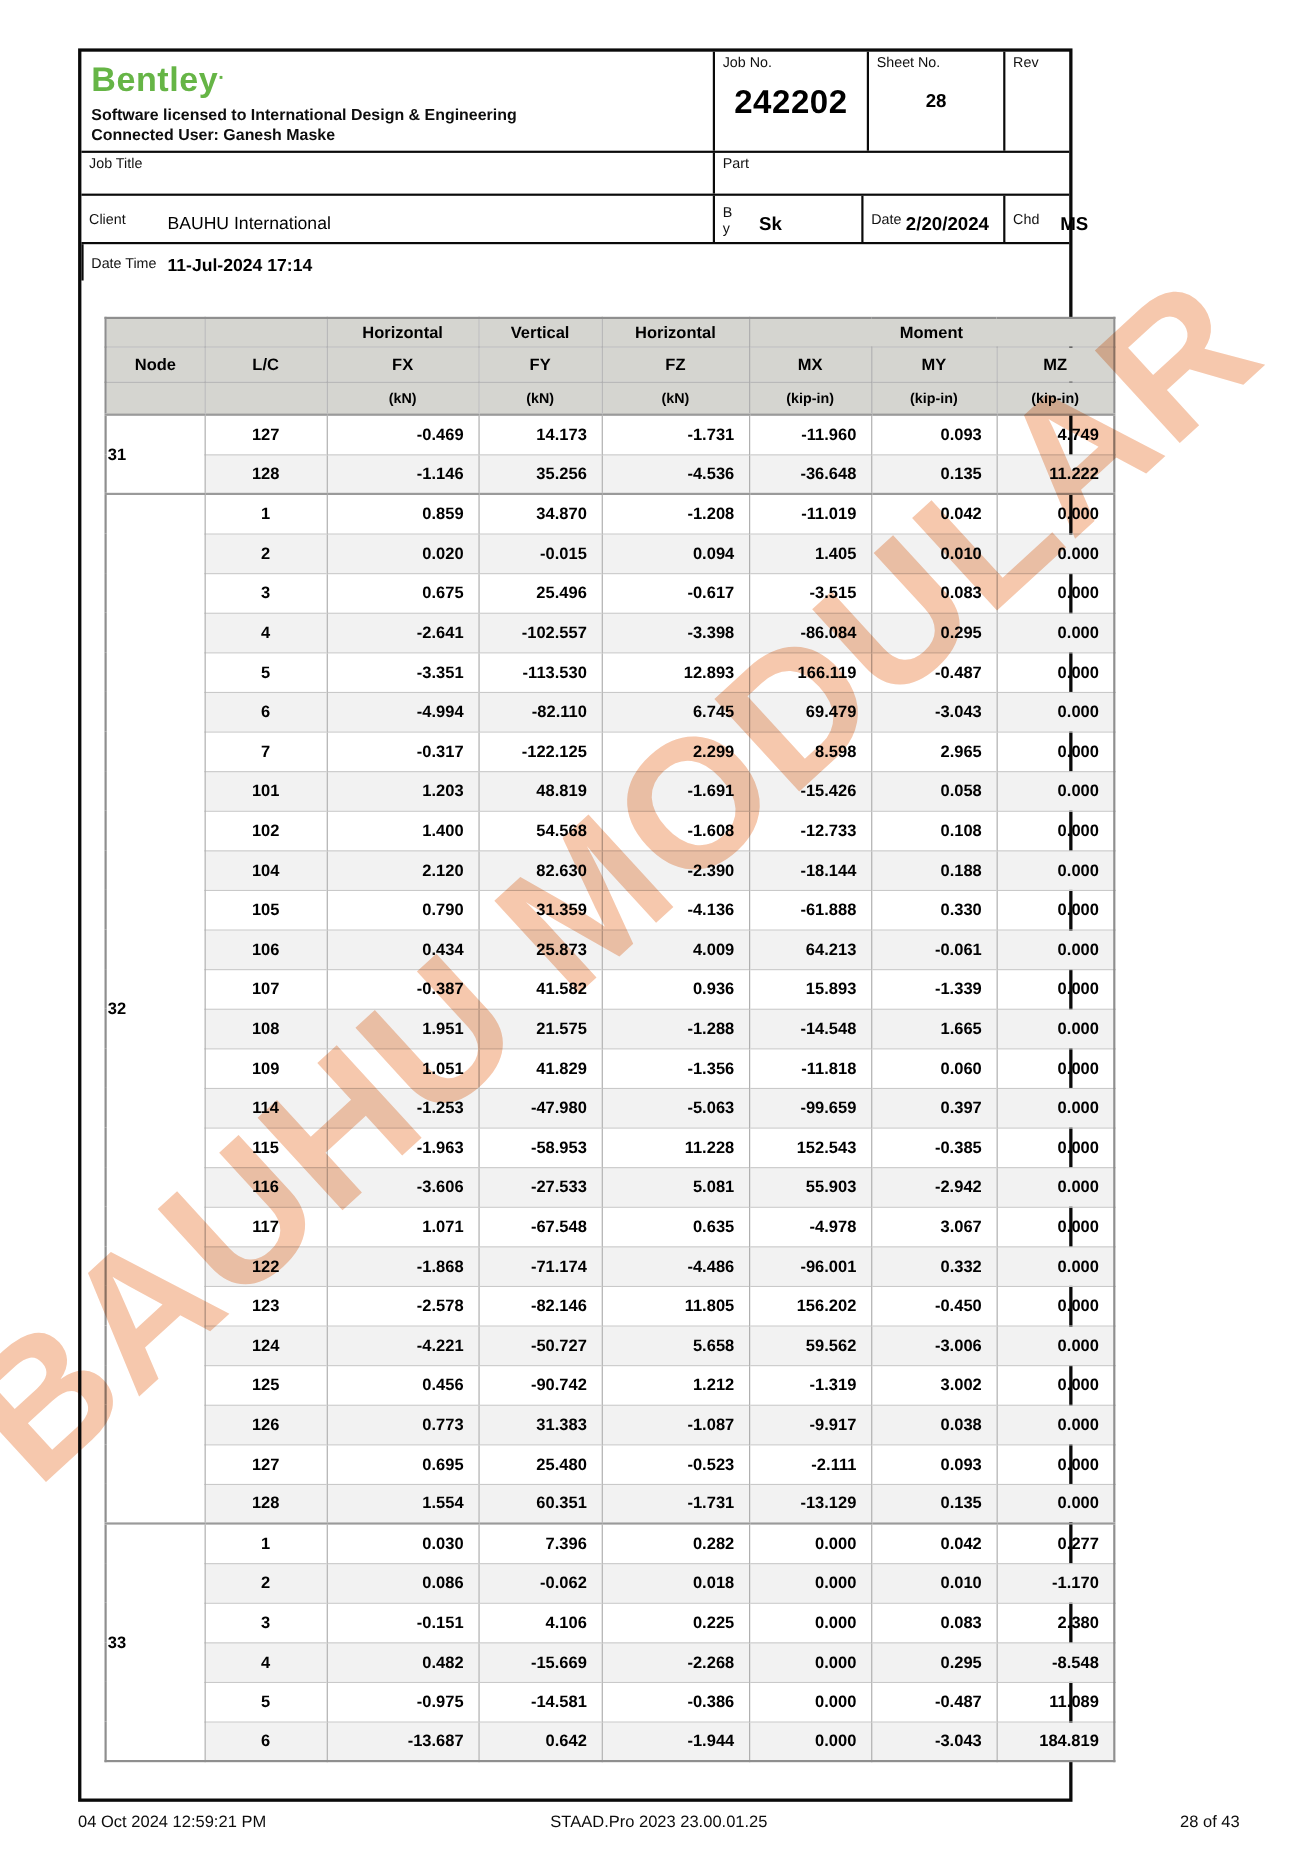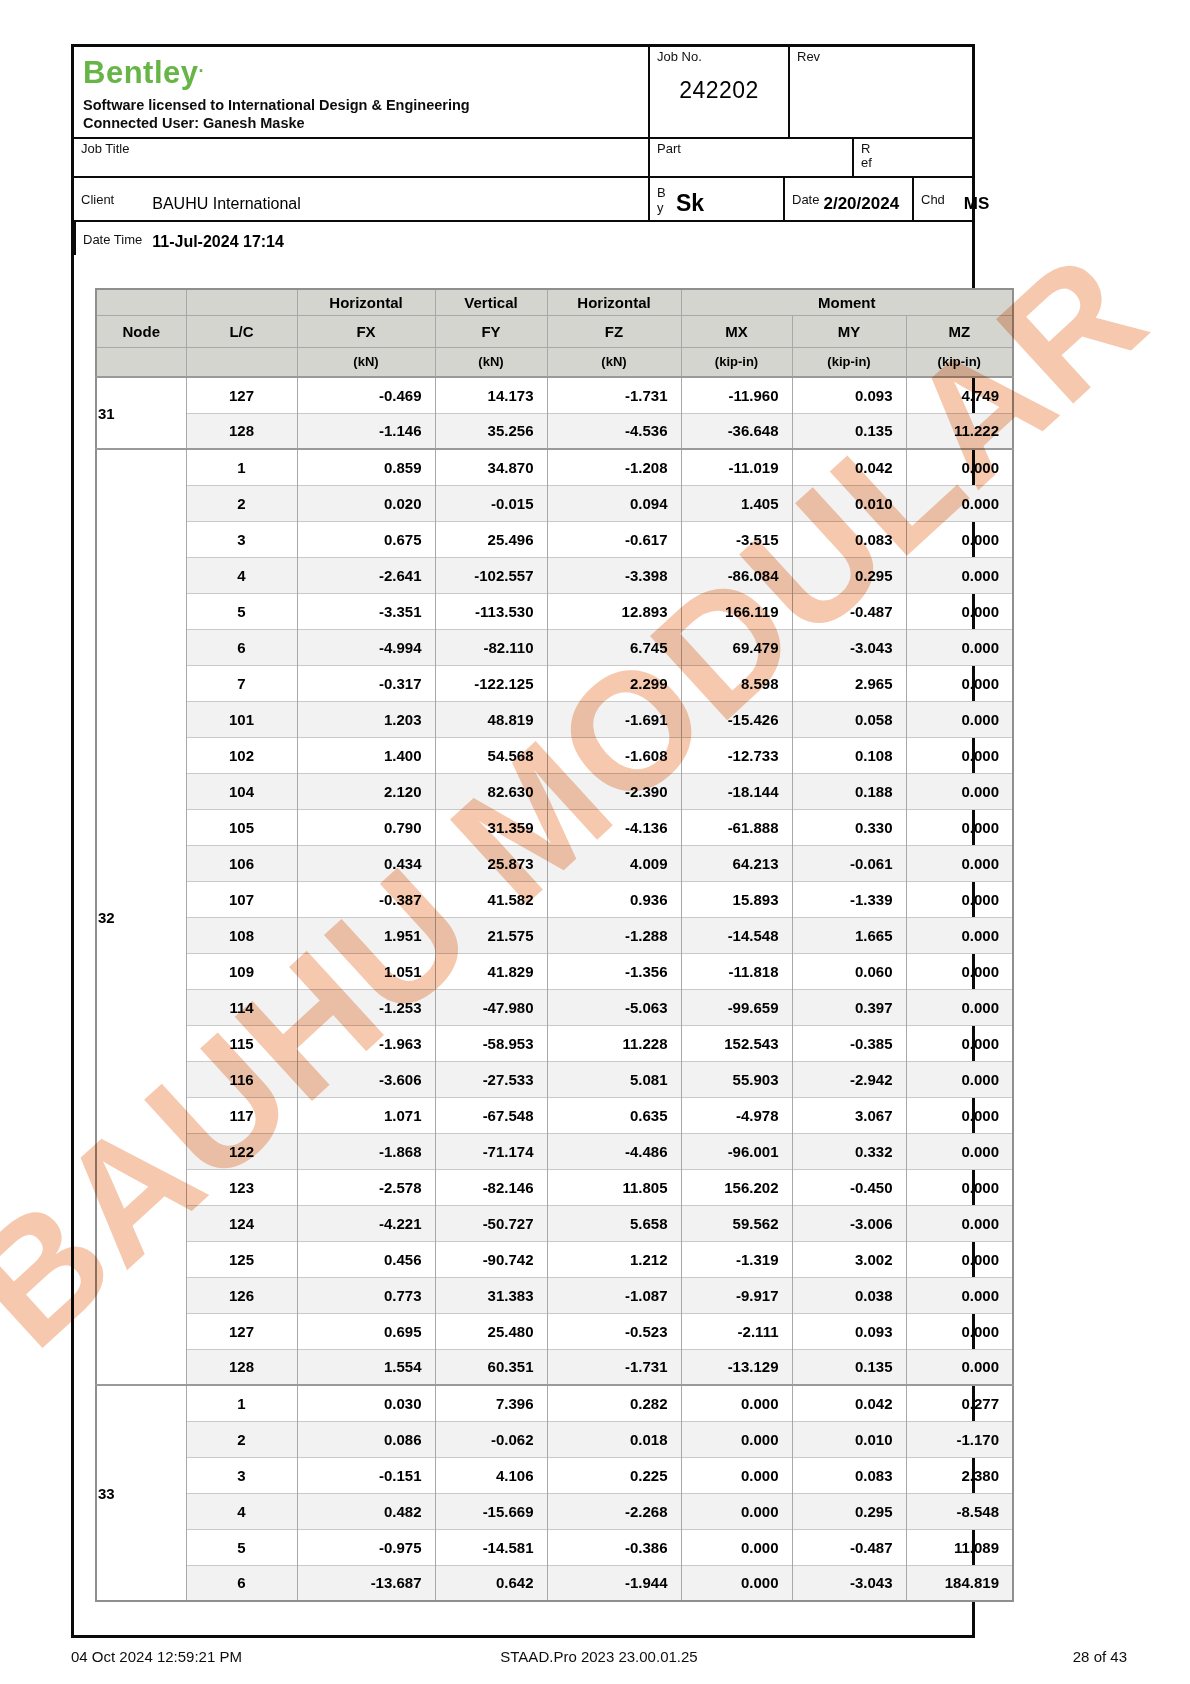--- a/index.html
+++ b/index.html
@@ -34,26 +34,26 @@
   .lbl { font-size:13px; color:#111; padding:3px 0 0 7px; line-height:1.1; }
   .wrap-narrow { width:16px; word-break:break-all; }
   .wrap-ref { width:22px; word-break:break-all; }
 
   .logo-line { padding:8px 0 0 9px; }
   .logo-text { font-size:31px; font-weight:bold; color:#66b546; letter-spacing:0.5px; }
   .logo-mark { font-size:18px; font-weight:bold; color:#66b546; vertical-align:super; line-height:0; }
   .lic { font-size:14.5px; color:#0d0d0d; padding-left:9px; line-height:1.25; }
   .lic-block { position:absolute; left:0; bottom:5px;font-weight:bold; }
 
-  .big-val { font-size:23px; font-weight:normal; text-align:center; margin-top:13px; letter-spacing:0.5px; }
+  .big-val { font-size:30px; font-weight:bold; text-align:center; margin-top:13px; letter-spacing:0.5px; }
   .mid-val { font-size:17px; font-weight:bold; text-align:center; margin-top:18px; }
 
   .inline-cell { display:flex; align-items:center; }
   .client-val { font-size:16px; margin:10px 0 0 38px; }
-  .by-val { font-size:23px; font-weight:bold; margin:9px 0 0 10px; }
+  .by-val { font-size:17px; font-weight:bold; margin:9px 0 0 24px; }
   .date-val { font-size:17px; font-weight:bold; margin:9px 0 0 4px; }
   .chd-val { font-size:17px; font-weight:bold; margin:9px 0 0 2px;padding-left:17px; }
   .file-cell { display:flex; align-items:center; }
   .redact { width:118px; height:26px; background:#000; margin:4px 0 0 8px; }
   .file-val { font-size:16px; margin:6px 0 0 6px; }
   .dt-val { font-size:16px; font-weight:bold; margin:7px 0 0 10px; }
 
   
   .ftable {
     border-collapse:collapse; table-layout:fixed;
@@ -111,34 +111,35 @@
       </div>
       <div class="lic-block">
         <div class="lic">Software licensed to International Design &amp; Engineering</div>
         <div class="lic">Connected User: Ganesh Maske</div>
       </div>
     </div>
     <div class="hcell w-job">
       <div class="lbl">Job No.</div>
       <div class="big-val">242202</div>
     </div>
+    <div class="hcell w-sheet">
+      <div class="lbl">Sheet No.</div>
+      <div class="mid-val">28</div>
+    </div>
     <div class="hcell grow">
       <div class="lbl">Rev</div>
     </div>
   </div>
 
   <div class="hrow r2">
     <div class="hcell first left-w">
       <div class="lbl">Job Title</div>
     </div>
     <div class="hcell w-part">
       <div class="lbl">Part</div>
-    </div>
-    <div class="hcell grow">
-      <div class="lbl wrap-ref">Ref</div>
     </div>
   </div>
 
   <div class="hrow r3">
     <div class="hcell first left-w inline-cell">
       <div class="lbl">Client</div>
       <div class="client-val">BAUHU International</div>
     </div>
     <div class="hcell w-by inline-cell">
       <div class="lbl wrap-narrow">By</div>

